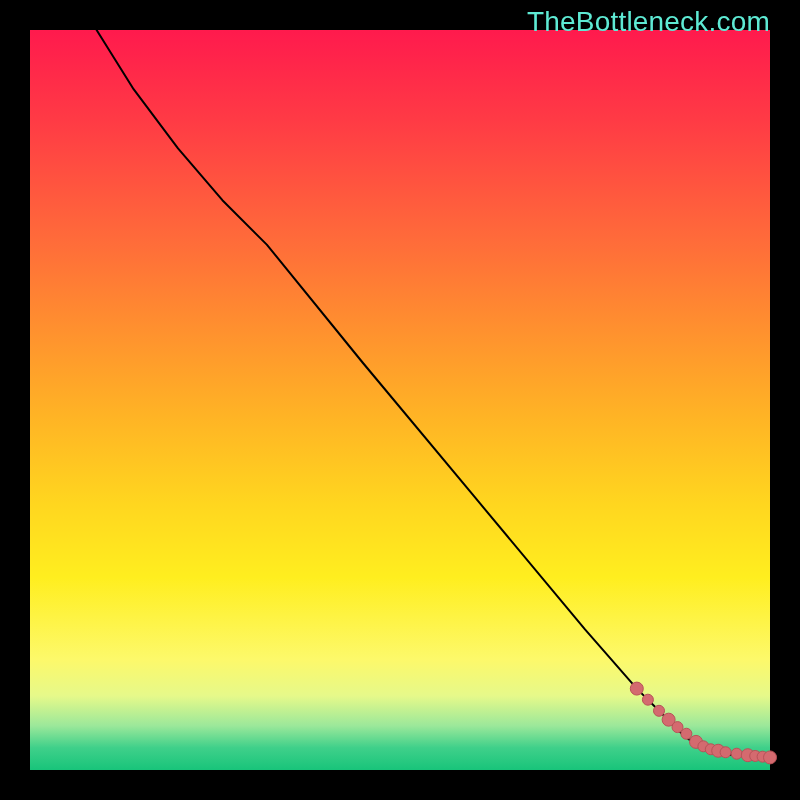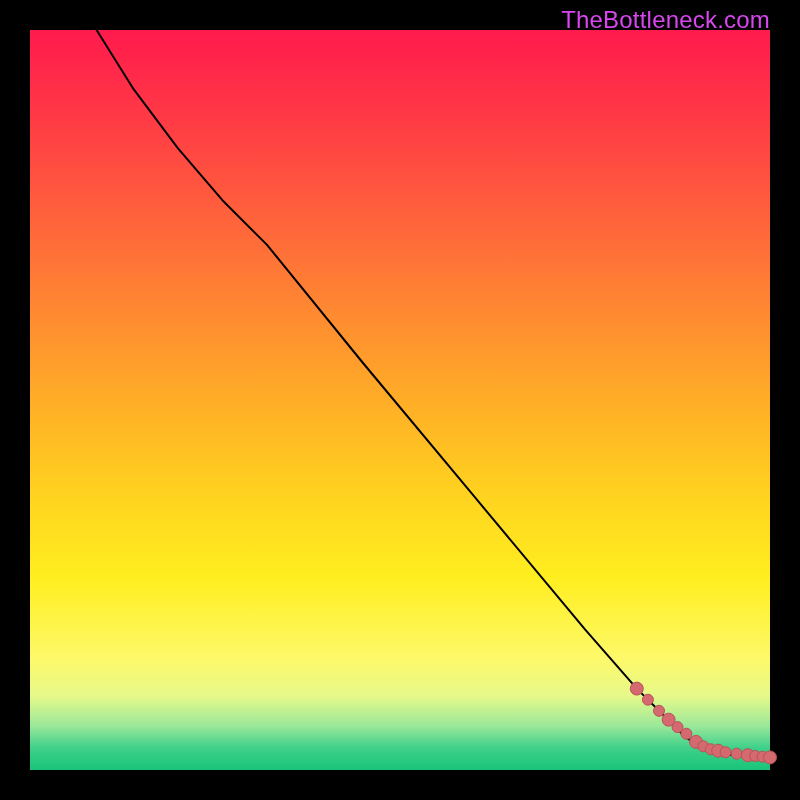--- a/index.html
+++ b/index.html
@@ -39,22 +39,22 @@
       #e6f98a 90%,
       #9ce89a 94%,
       #3fd08a 97%,
       #18c47a 100%
     );
   }
   .watermark {
     position: absolute;
     top: 6px;
     right: 30px;
-    color: #d946ef;
-    font-size: 24px;
+    color: #5eead4;
+    font-size: 28px;
     font-weight: 400;
     letter-spacing: 0.2px;
     user-select: none;
   }
   svg.overlay {
     position: absolute;
     left: 30px;
     top: 30px;
     width: 740px;
     height: 740px;

